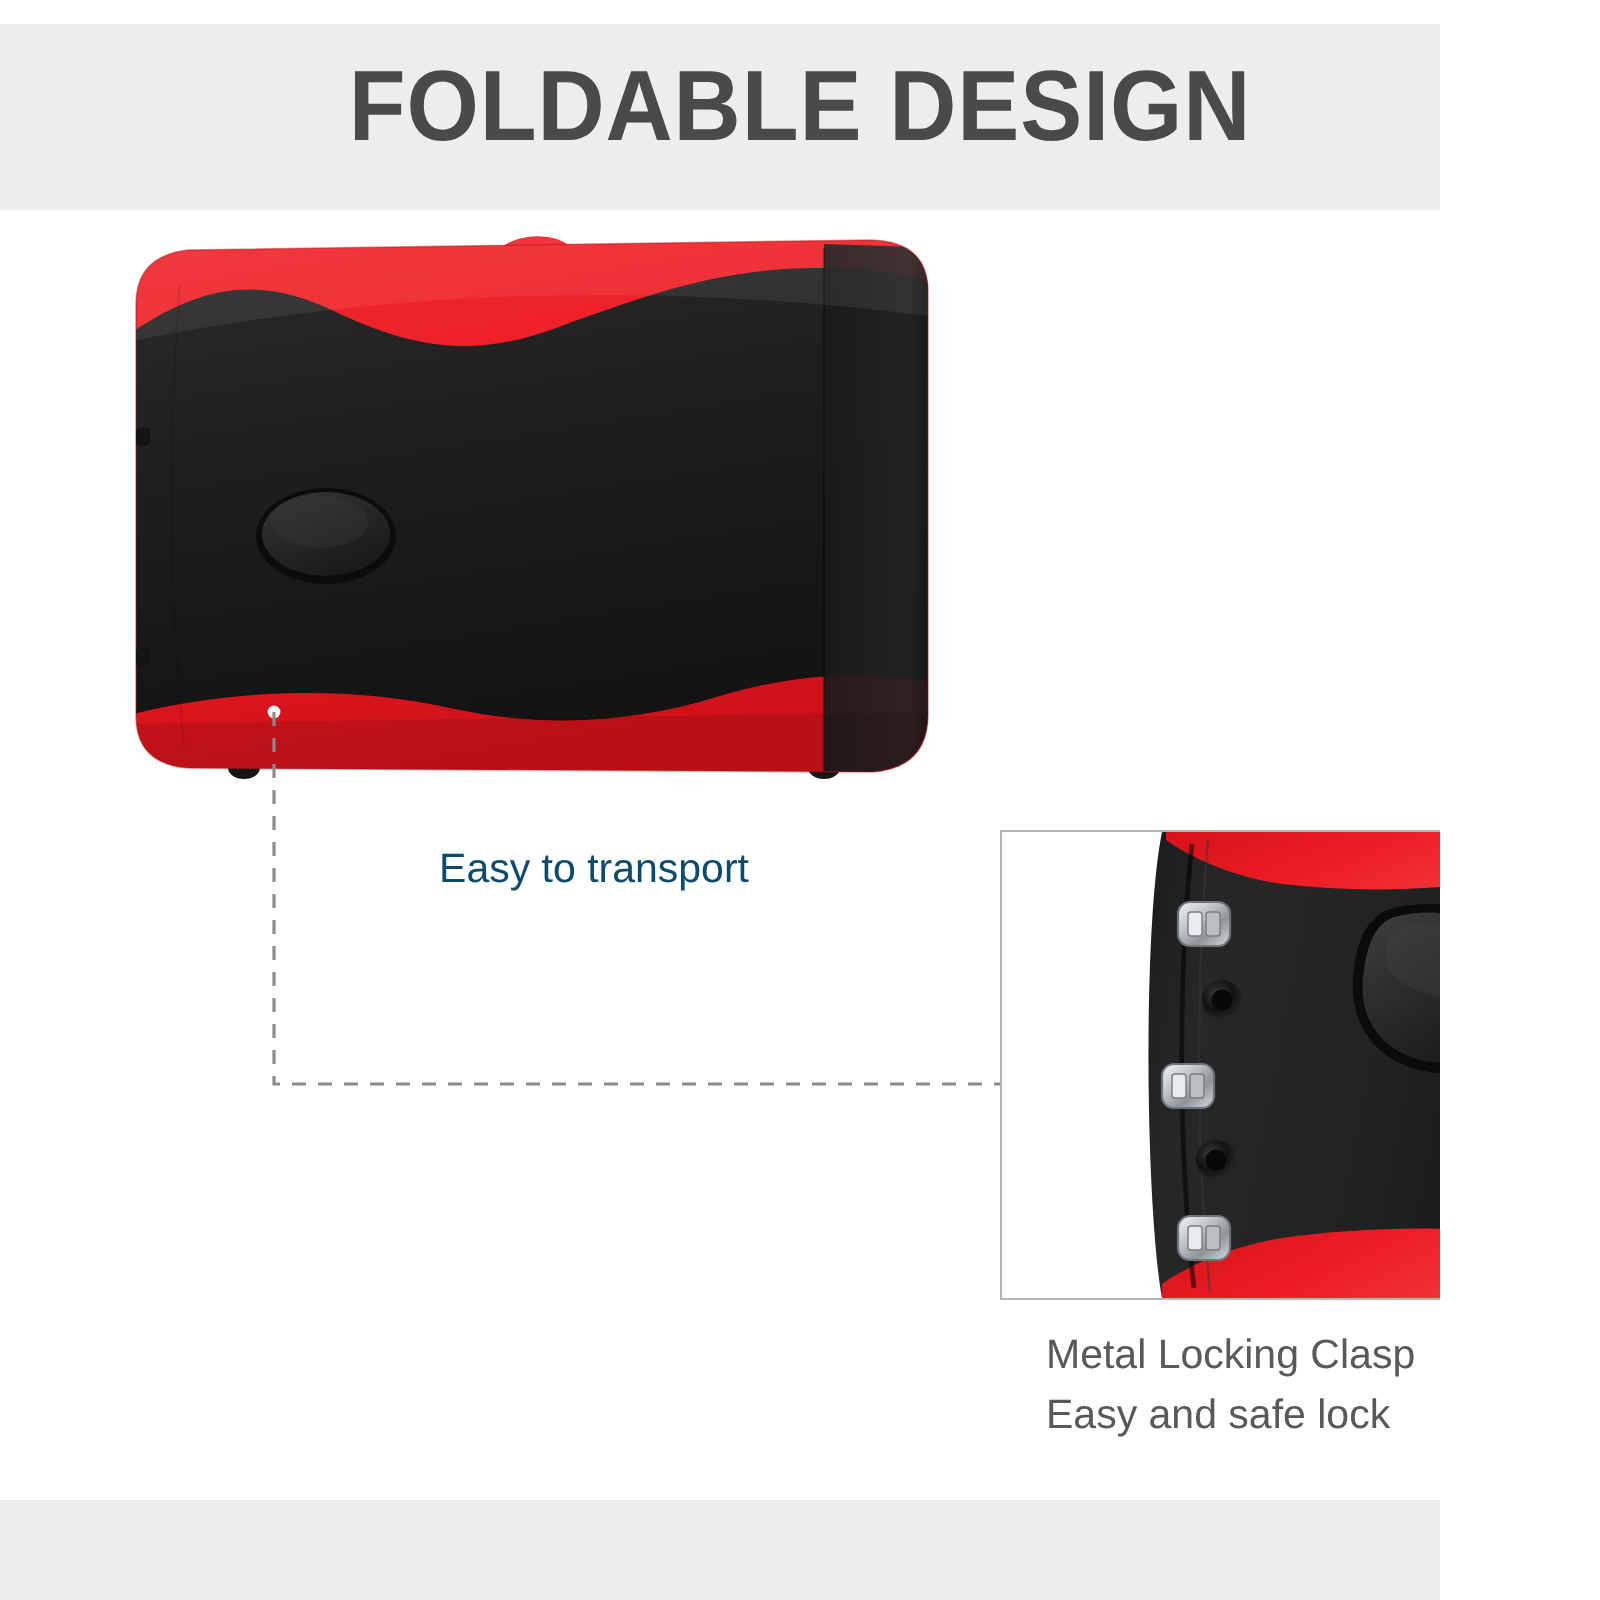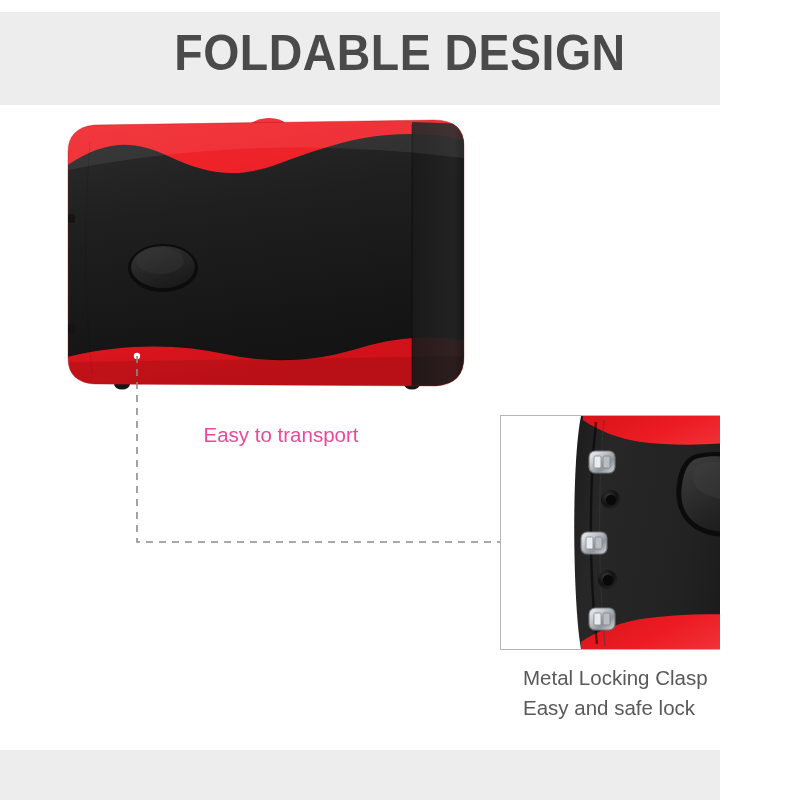--- a/index.html
+++ b/index.html
@@ -63,27 +63,27 @@
     left: 120px;
     top: 345px;
     width: 400px;
     height: 210px;
     pointer-events: none;
   }
 
   
   #caption-transport {
     position: absolute;
-    left: 156px;
+    left: 172px;
     top: 420px;
     width: 250px;
     text-align: center;
     font-size: 20.5px;
     line-height: 30px;
-    color: #ec4899;
+    color: #0c4a6e;
   }
 
   
   #inset-panel {
     position: absolute;
     left: 500px;
     top: 415px;
     width: 299px;
     height: 235px;
     border: 1px solid #b5b5b5;

